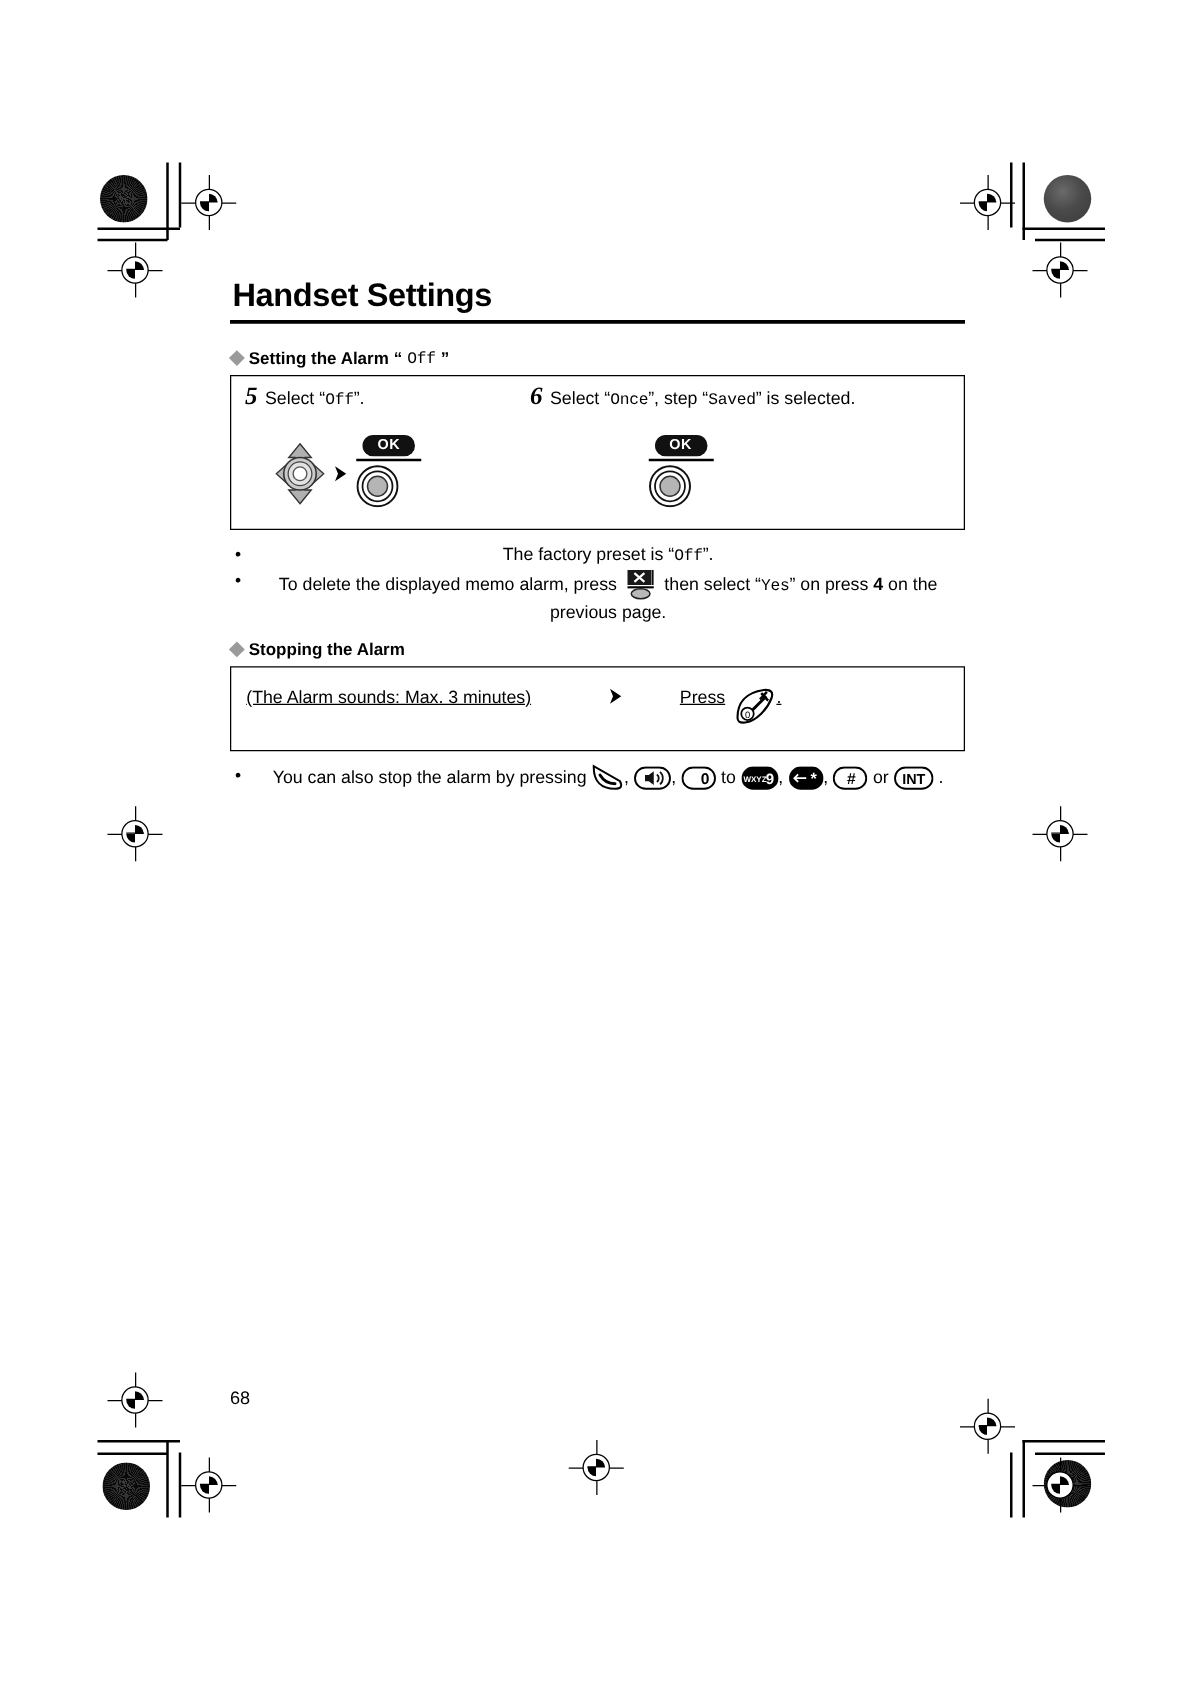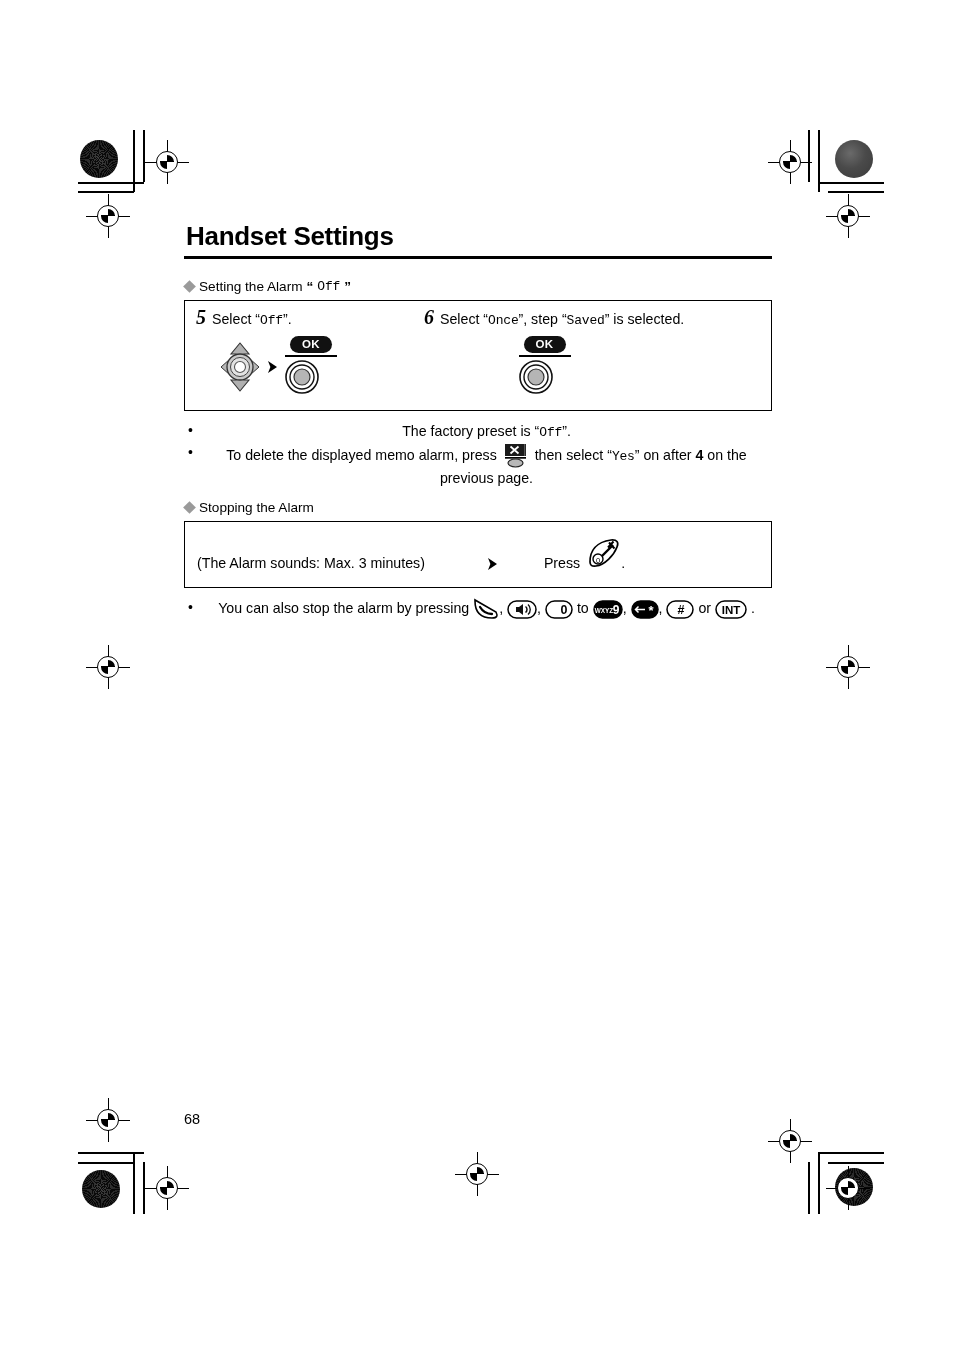--- a/index.html
+++ b/index.html
@@ -60,21 +60,21 @@
   .sec-head {
     display: flex; align-items: center; gap: 4px;
     font-size: 13.6px; font-weight: bold; margin: 0 0 6px 1px;
   }
   .diamond {
     width: 9px; height: 9px; background: #9a9a9a;
     transform: rotate(45deg); display: inline-block; flex: 0 0 auto;
     margin-right: 1px;
   }
   .sec-head .mono { font-family: "Liberation Mono", monospace; font-weight: normal; font-size: 13px; }
-  .sec-head .plain { font-weight: normal; }
+  .sec-head .plain { font-weight: bold; }
 
   .mono { font-family: "Liberation Mono", monospace; font-size: 13px; letter-spacing: -0.2px; }
 
   
   .panel { border: 1.6px solid #000; }
   .panel-head {
     padding: 8px 10px 8px 11px; font-size: 14.2px;
     border-bottom: 1.6px solid #000;
   }
   .panel-head b { font-weight: bold; }
@@ -82,21 +82,21 @@
   .steps { display: flex; padding: 6px 10px 12px 11px; }
   .step { position: relative; }
   .step-a { width: 228px; }
   .step-b { flex: 1; }
   .step-line { display: flex; align-items: baseline; gap: 6px; }
   .step-num {
     font-size: 20px; font-weight: bold; font-style: italic;
     font-family: "Liberation Serif", serif; line-height: 1;
   }
   .step-text { font-size: 14.2px; }
-  .step-art { display: flex; align-items: center; justify-content: center; margin-top: 8px; }
+  .step-art { display: flex; align-items: center; justify-content: center; margin-top: 21px; }
   .step-a .step-art { justify-content: flex-start; padding-left: 24px; gap: 7px; }
   .step-b .step-art { justify-content: center; padding-right: 96px; }
 
   
   .navkey { position: relative; width: 40px; height: 50px; flex: 0 0 auto; }
   .navkey svg { display: block; }
 
   
   .arrow-sep { width: 11px; height: 14px; flex: 0 0 auto; }
   .arrow-sep svg { display: block; }
@@ -122,21 +122,21 @@
   }
   .bullets.tight li { margin-bottom: 0px; }
 
   .inline-ico { display: inline-block; vertical-align: middle; }
 
   
   .erasekey { width: 26px; height: 25px; position: relative; vertical-align: -8px; margin: 0 2px; }
 
   
   .stop-panel { border: 1.6px solid #000; padding: 16px 12px 16px 12px; }
-  .stop-row { display: flex; align-items: flex-end; font-size: 14.2px; }
+  .stop-row { display: flex; align-items: flex-start; font-size: 14.2px; text-decoration: underline; }
   .stop-gap1 { width: 62px; }
   .stop-gap2 { width: 46px; }
   .mt12 { margin-top: 11px; }
 
   
   .pagenum { position: absolute; left: 184px; top: 1111px; font-size: 14.5px; }
 </style>
 </head>
 <body>
 
@@ -327,21 +327,21 @@
   </div>
 
   <ul class="bullets">
     <li><span>The factory preset is “</span><span class="mono">Off</span><span>”.</span></li>
     <li><span>To delete the displayed memo alarm, press </span><span class="erasekey inline-ico"><svg width="26" height="25" viewBox="0 0 26 25">
             <rect x="2" y="1" width="19" height="12" fill="#1a1a1a"></rect>
             <path d="M7.5 3.5 L15.5 10.5 M15.5 3.5 L7.5 10.5" stroke="#fff" stroke-width="1.7" fill="none"></path>
             <rect x="21.3" y="1" width="1.6" height="12" fill="#111"></rect>
             <rect x="2" y="14" width="21" height="1.7" fill="#000"></rect>
             <ellipse cx="12.5" cy="20" rx="7.5" ry="4" fill="#b8b8b8" stroke="#222" stroke-width="1.2"></ellipse>
-          </svg></span><span> then select “</span><span class="mono">Yes</span><span>” on after </span><b>4</b><span> on the previous page.</span></li>
+          </svg></span><span> then select “</span><span class="mono">Yes</span><span>” on press </span><b>4</b><span> on the previous page.</span></li>
   </ul>
 
   <div class="sec-head mt12">
     <span class="diamond"></span>
     <span class="plain">Stopping the Alarm</span>
   </div>
 
   <div class="stop-panel">
     <div class="stop-row">
       <span>(The Alarm sounds: Max. 3 minutes)</span>

